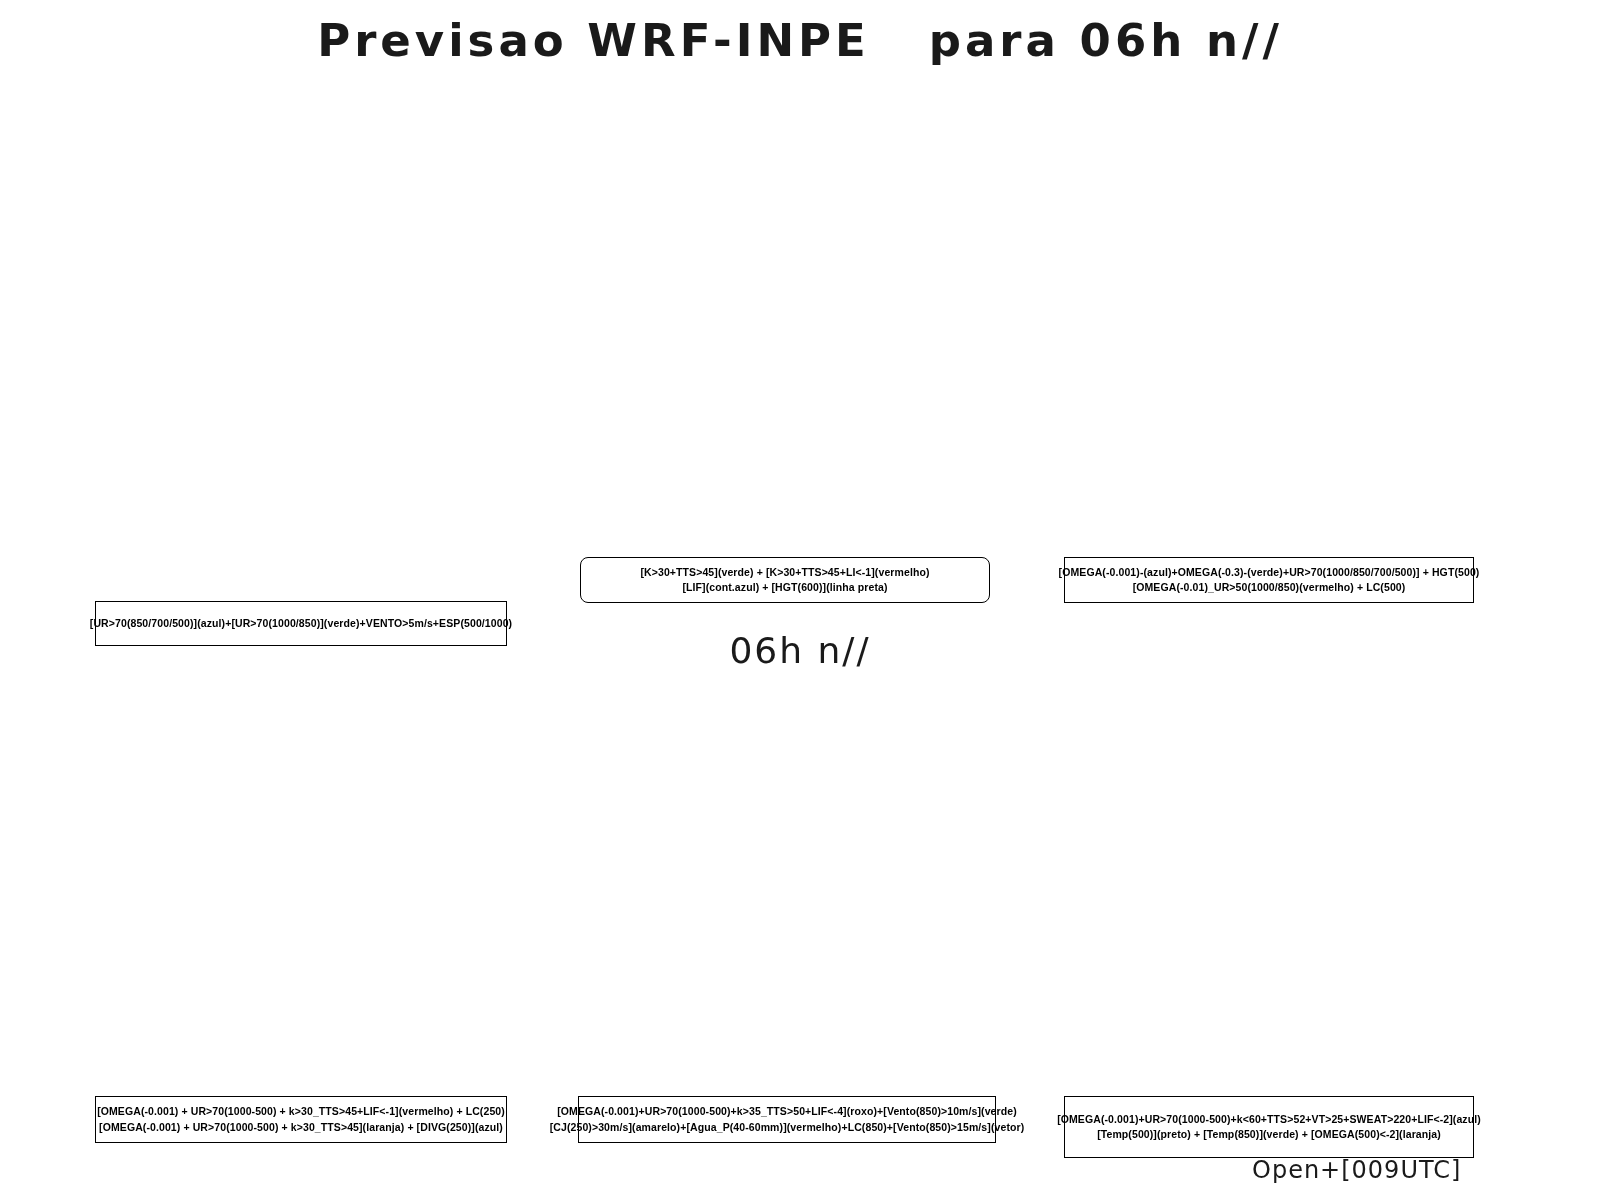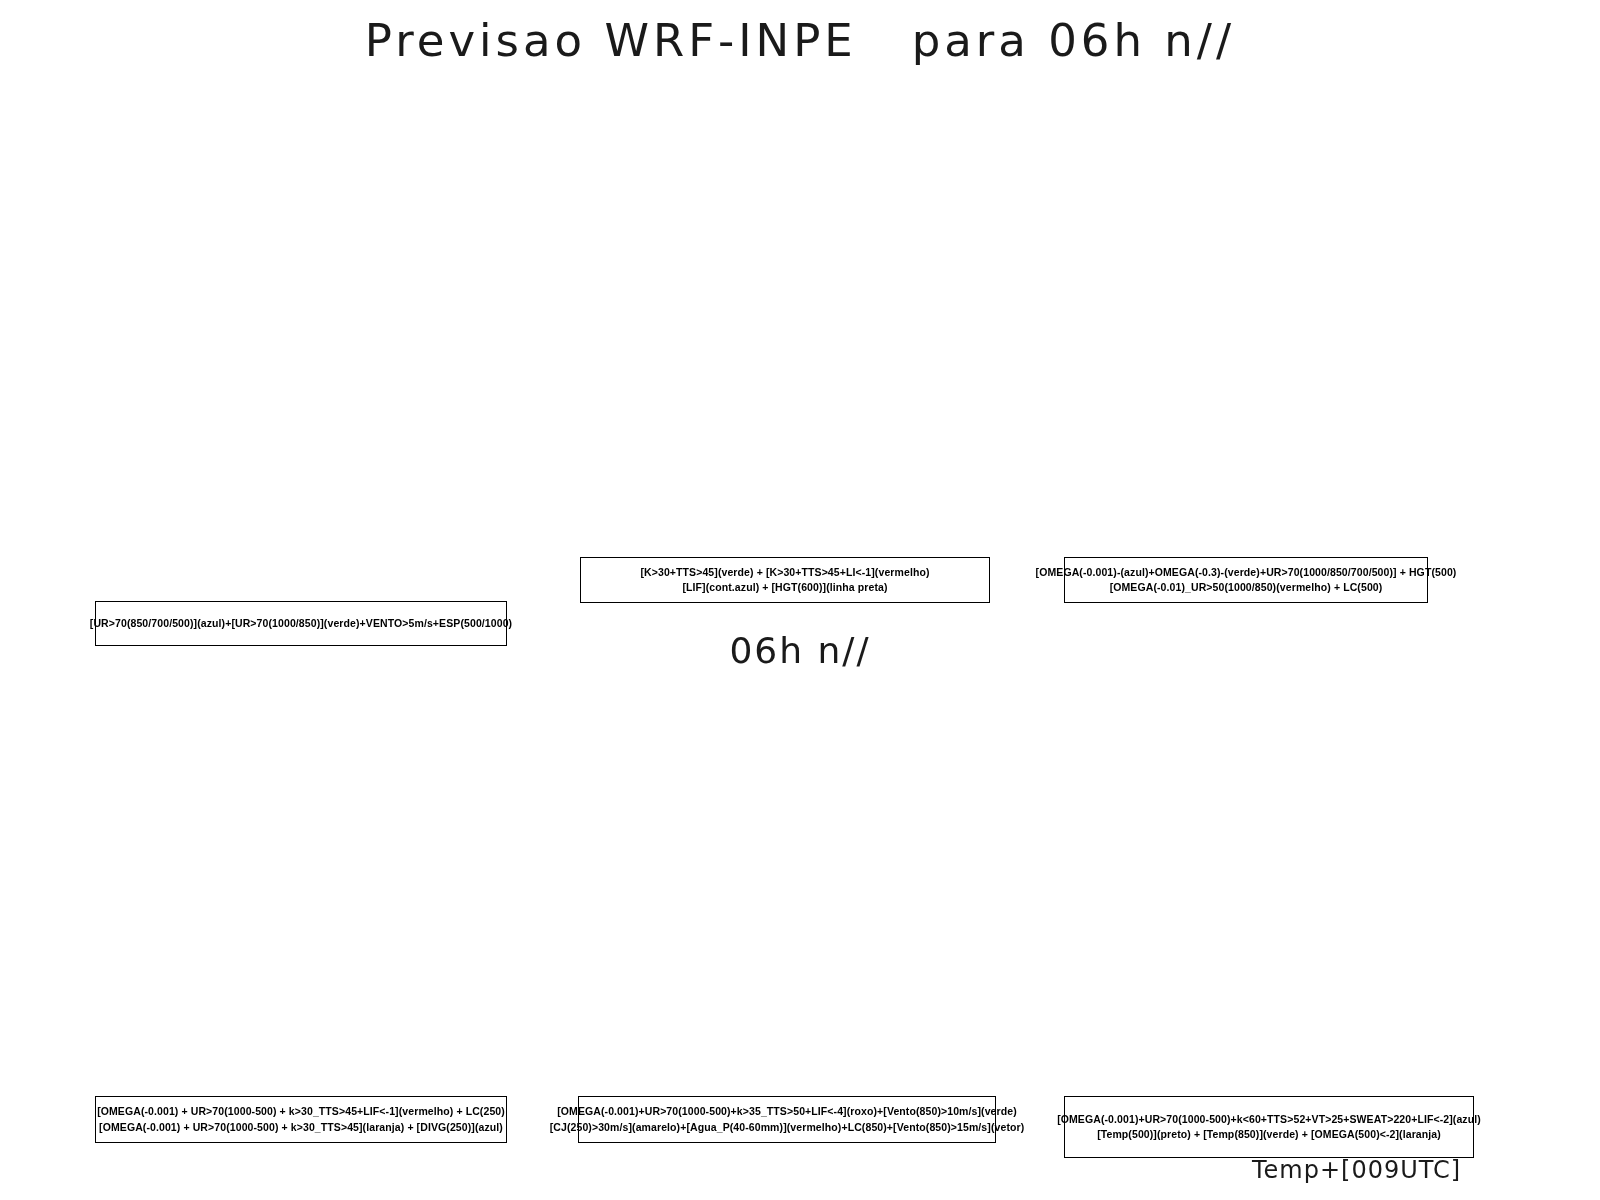--- a/index.html
+++ b/index.html
@@ -18,21 +18,21 @@
 
   
   .main-title {
     position: absolute;
     top: 14px;
     left: 0;
     width: 1600px;
     text-align: center;
     font-family: "DejaVu Sans", sans-serif;
     font-size: 45px;
-    font-weight: 400;
+    font-weight: 700;
     letter-spacing: 4px;
     color: #1a1a1a;
     white-space: pre;
   }
 
   
   .mid-subtitle {
     position: absolute;
     top: 630px;
     left: 0;
@@ -75,22 +75,22 @@
     font-size: 10.5px;
     font-weight: bold;
     line-height: 1.45;
     color: #000000;
     white-space: nowrap;
     letter-spacing: 0.1px;
   }
 
   
   #legend-top-left    { left: 95px;  top: 557px;  width: 412px; height: 45px; margin-top: 44px; }
-  #legend-top-center  { left: 580px; top: 557px;  width: 410px; height: 46px; }
-  #legend-top-right   { left: 1064px;top: 557px;  width: 364px; height: 46px; }
+  #legend-top-center  { left: 580px; top: 557px;  width: 410px; height: 46px; border-radius: 8px; }
+  #legend-top-right   { left: 1064px;top: 557px;  width: 410px; height: 46px; }
   #legend-bottom-left { left: 95px;  top: 1096px; width: 412px; height: 47px; }
   #legend-bottom-center { left: 578px;top: 1096px; width: 418px; height: 47px; }
   #legend-bottom-right{ left: 1064px;top: 1096px; width: 410px; height: 62px; }
 
   
   .panel-area {
     position: absolute;
     background: transparent;
   }
 </style>
@@ -131,13 +131,13 @@
 <div class="legend-box" id="legend-bottom-center">
   <div class="legend-line">[OMEGA(-0.001)+UR&gt;70(1000-500)+k&gt;35_TTS&gt;50+LIF&lt;-4](roxo)+[Vento(850)&gt;10m/s](verde)</div>
   <div class="legend-line">[CJ(250)&gt;30m/s](amarelo)+[Agua_P(40-60mm)](vermelho)+LC(850)+[Vento(850)&gt;15m/s](vetor)</div>
 </div>
 
 <div class="legend-box" id="legend-bottom-right">
   <div class="legend-line">[OMEGA(-0.001)+UR&gt;70(1000-500)+k&lt;60+TTS&gt;52+VT&gt;25+SWEAT&gt;220+LIF&lt;-2](azul)</div>
   <div class="legend-line">[Temp(500)](preto)  +  [Temp(850)](verde)  +  [OMEGA(500)&lt;-2](laranja)</div>
 </div>
 
-<div class="footer-label">Temp+[009UTC]</div>
+<div class="footer-label">Open+[009UTC]</div>
 
 </body></html>

